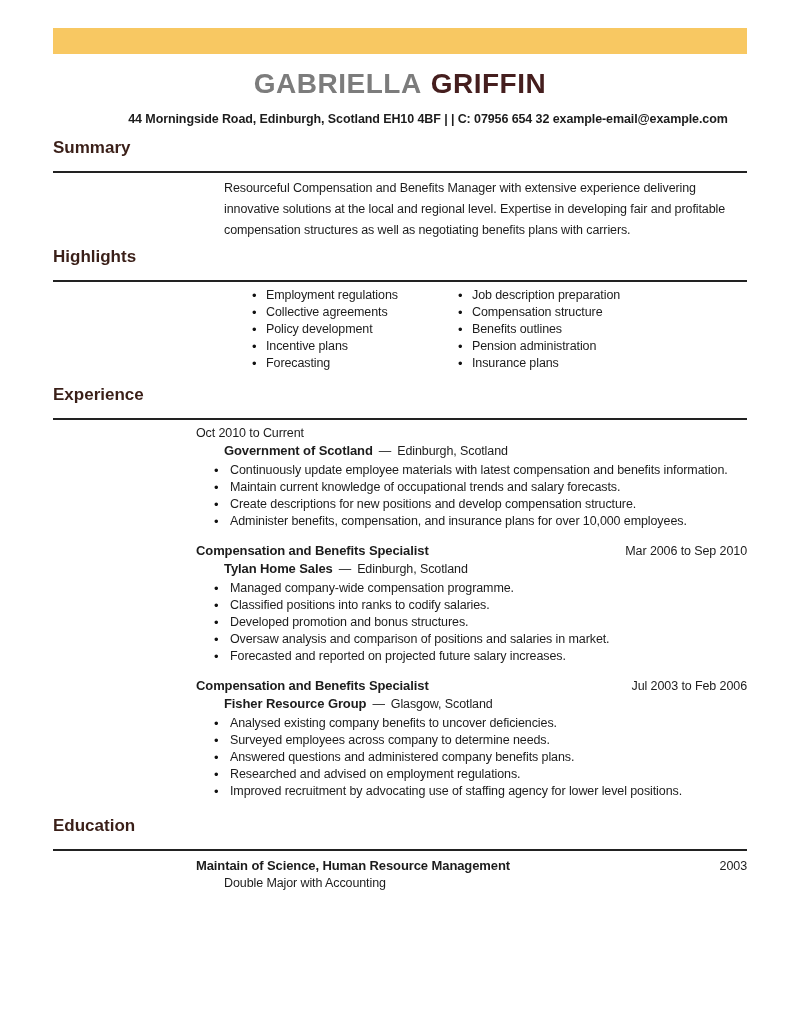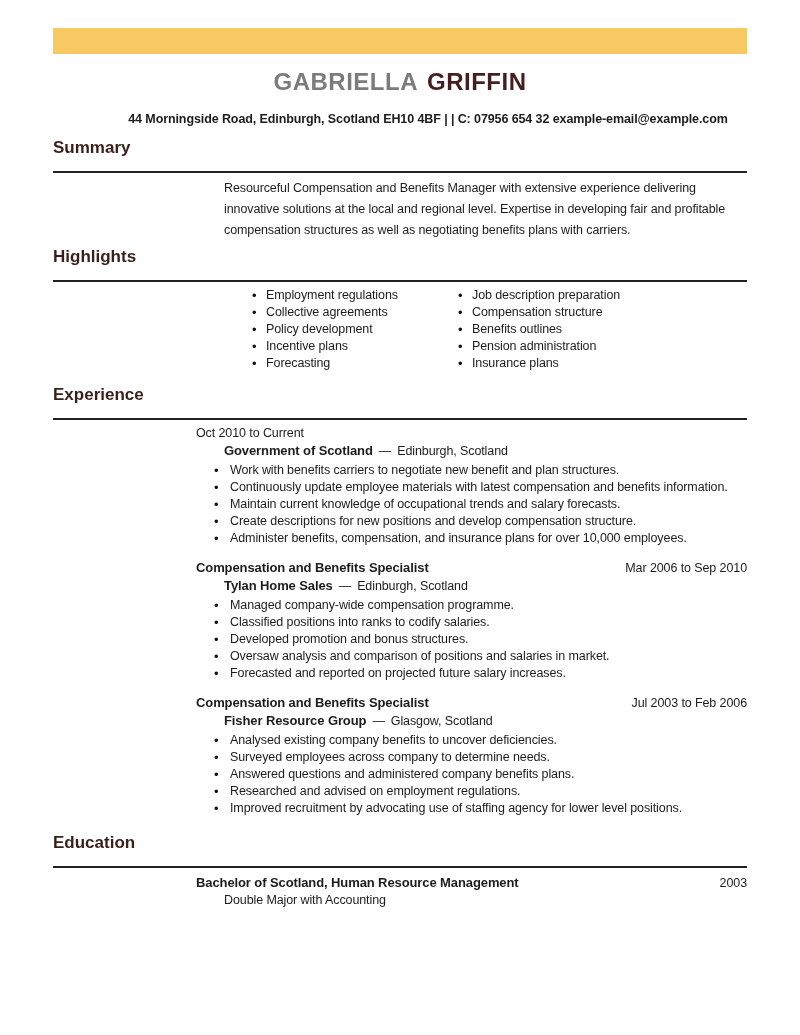--- a/index.html
+++ b/index.html
@@ -3,21 +3,21 @@
 <meta charset="utf-8">
 <style>
   html,body { margin:0; padding:0; background:#ffffff; }
   .page {
     position:relative; width:800px; height:1035px; background:#ffffff;
     font-family:"Liberation Sans","DejaVu Sans",sans-serif;
     color:#1c1c1c; overflow:hidden;
   }
   .banner { position:absolute; left:53px; top:28px; width:694px; height:26px; background:var(--banner,#F8C862); }
   .name { position:absolute; top:68px; left:0; width:100%; text-align:center;
-          font-size:24px; font-weight:bold; letter-spacing:0.5px; white-space:nowrap; }
+          font-size:28px; font-weight:bold; letter-spacing:0.5px; white-space:nowrap; }
   .name .first { color:var(--name-first,#7C7C7C); }
   .name .last  { color:var(--name-last,#451E1E); margin-left:9px; }
   .contact { position:absolute; top:112px; left:0; width:100%; text-align:center;
              font-size:12.5px; font-weight:bold; color:#1c1c1c; letter-spacing:0.1px; }
   .sections { position:absolute; top:138px; left:53px; width:694px; }
   .sec-title {
     font-size:17px; font-weight:bold; color:var(--heading,#3A1F18);
     line-height:20px; padding-bottom:13px; border-bottom:2px solid var(--rule,#222222);
   }
   .body-text { font-size:12.5px; letter-spacing:-0.1px;padding-left:28px; }
@@ -90,21 +90,20 @@
       <div class="sec-title">Experience</div>
 
       <div class="job">
         <div class="job-head">
           <span class="job-dates">Oct 2010 to Current</span>
         </div>
         <div class="job-company body-text">
           <span class="company-name">Government of Scotland</span><span class="dash">—</span><span>Edinburgh, Scotland</span>
         </div>
         <ul class="job-bullets body-text">
-          <li>Work with benefits carriers to negotiate new benefit and plan structures.</li>
           <li>Continuously update employee materials with latest compensation and benefits information.</li>
           <li>Maintain current knowledge of occupational trends and salary forecasts.</li>
           <li>Create descriptions for new positions and develop compensation structure.</li>
           <li>Administer benefits, compensation, and insurance plans for over 10,000 employees.</li>
         </ul>
       </div>
 
       <div class="job">
         <div class="job-head">
           <span class="job-title">Compensation and Benefits Specialist</span>
@@ -137,21 +136,21 @@
           <li>Researched and advised on employment regulations.</li>
           <li>Improved recruitment by advocating use of staffing agency for lower level positions.</li>
         </ul>
       </div>
     </div>
 
     <div class="sec-education">
       <div class="sec-title">Education</div>
       <div class="edu">
         <div class="edu-head">
-          <span class="job-title">Bachelor of Scotland, Human Resource Management</span>
+          <span class="job-title">Maintain of Science, Human Resource Management</span>
           <span class="job-dates">2003</span>
         </div>
         <div class="edu-line body-text">Double Major with Accounting</div>
       </div>
     </div>
 
   </div>
 </div>
 
 </body></html>

